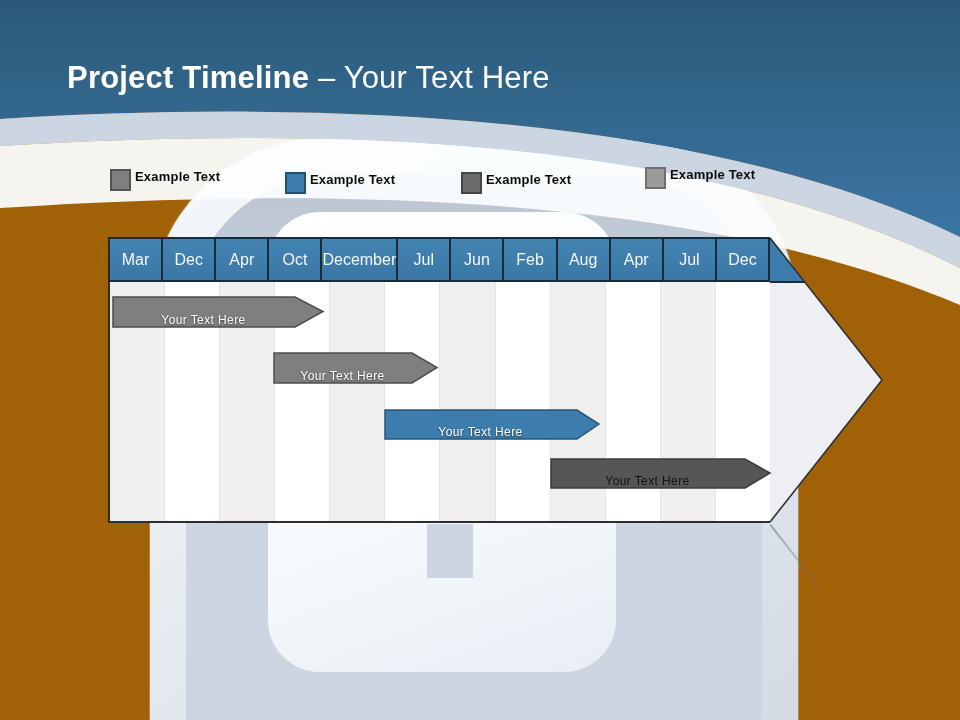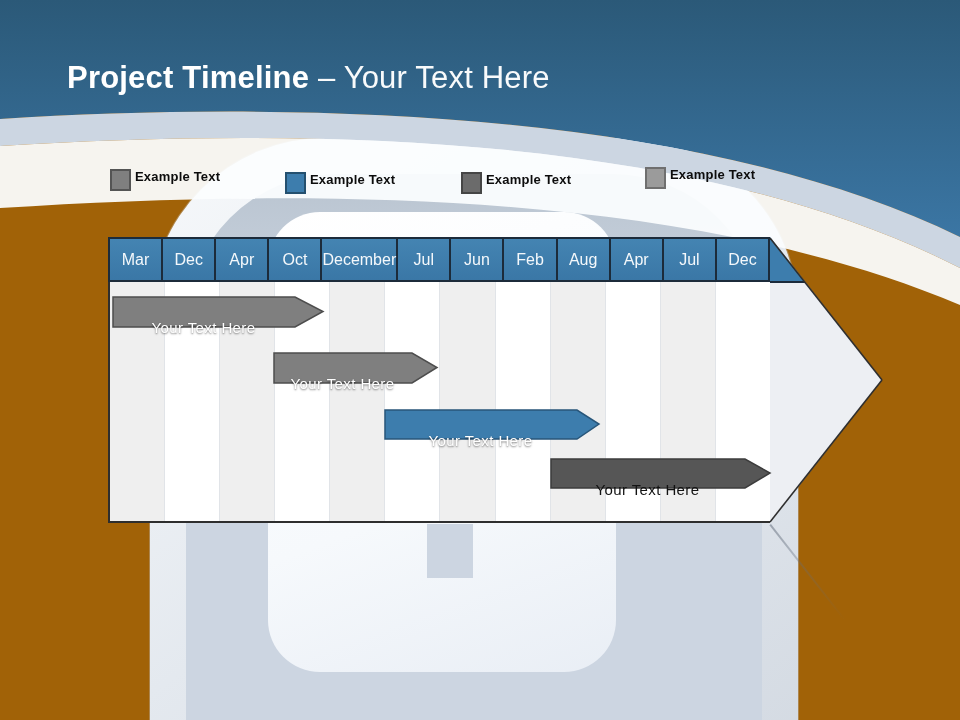--- a/index.html
+++ b/index.html
@@ -44,22 +44,22 @@
     background:#ffffff;}
   .stripe{flex:1;box-sizing:border-box;border-right:1px solid #e1e4e8;}
   .stripe:last-child{border-right:none;}
   .stripe.odd{background:#efefef;}
   .stripe.even{background:#ffffff;}
   .tip-svg{position:absolute;left:662px;top:0;}
 
   
   .bar{position:absolute;}
   .bar svg{position:absolute;left:0;top:0;overflow:visible;}
-  .bar-label{position:absolute;top:16px;height:100%;display:flex;align-items:center;
-    justify-content:center;font-size:15px;letter-spacing:.4px;white-space:nowrap;}
+  .bar-label{position:absolute;top:8px;height:100%;display:flex;align-items:center;
+    justify-content:center;font-size:12px;letter-spacing:.4px;white-space:nowrap;}
   .bar-label.lite{color:#fff;text-shadow:0 1px 2px rgba(0,0,0,.55);}
   .bar-label.dark{color:#121212;}
 
   
   .reflection{position:absolute;left:771px;top:524px;width:122px;height:2px;
     background:linear-gradient(to right,rgba(100,110,125,.55),rgba(100,110,125,0));
     transform:rotate(52deg);transform-origin:0 0;}
 </style>
 </head>
 <body>

